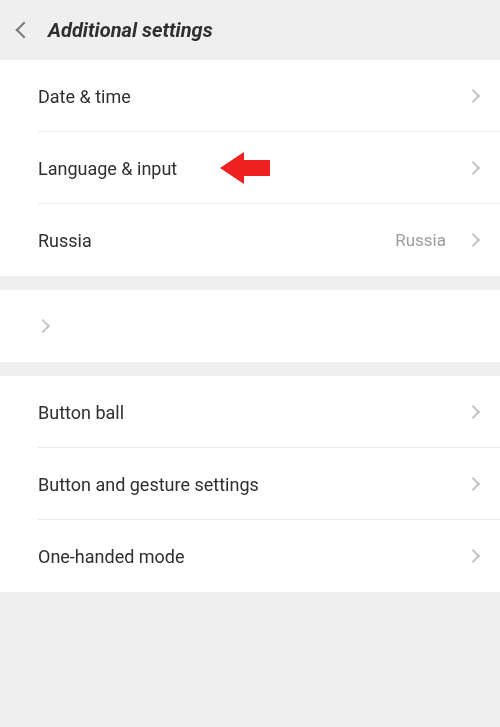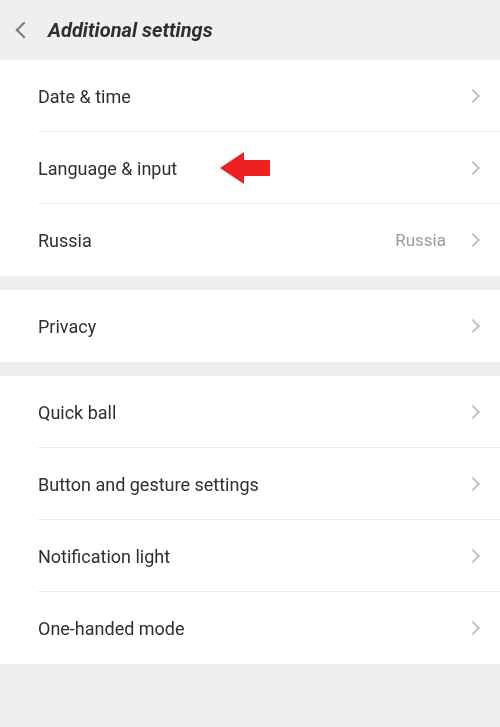--- a/index.html
+++ b/index.html
@@ -113,35 +113,30 @@
   </div>
   <div class="row">
     <span class="row-label">Russia</span>
     <span class="row-value">Russia</span>
     <span class="chevron-right"></span>
   </div>
 </div>
 
 <div class="section">
   <div class="row">
-    <span class="row-label">Privacy</span>
     <span class="chevron-right"></span>
   </div>
 </div>
 
 <div class="section">
   <div class="row">
-    <span class="row-label">Quick ball</span>
+    <span class="row-label">Button ball</span>
     <span class="chevron-right"></span>
   </div>
   <div class="row">
     <span class="row-label">Button and gesture settings</span>
-    <span class="chevron-right"></span>
-  </div>
-  <div class="row">
-    <span class="row-label">Notification light</span>
     <span class="chevron-right"></span>
   </div>
   <div class="row">
     <span class="row-label">One-handed mode</span>
     <span class="chevron-right"></span>
   </div>
 </div>
 
 </body></html>

